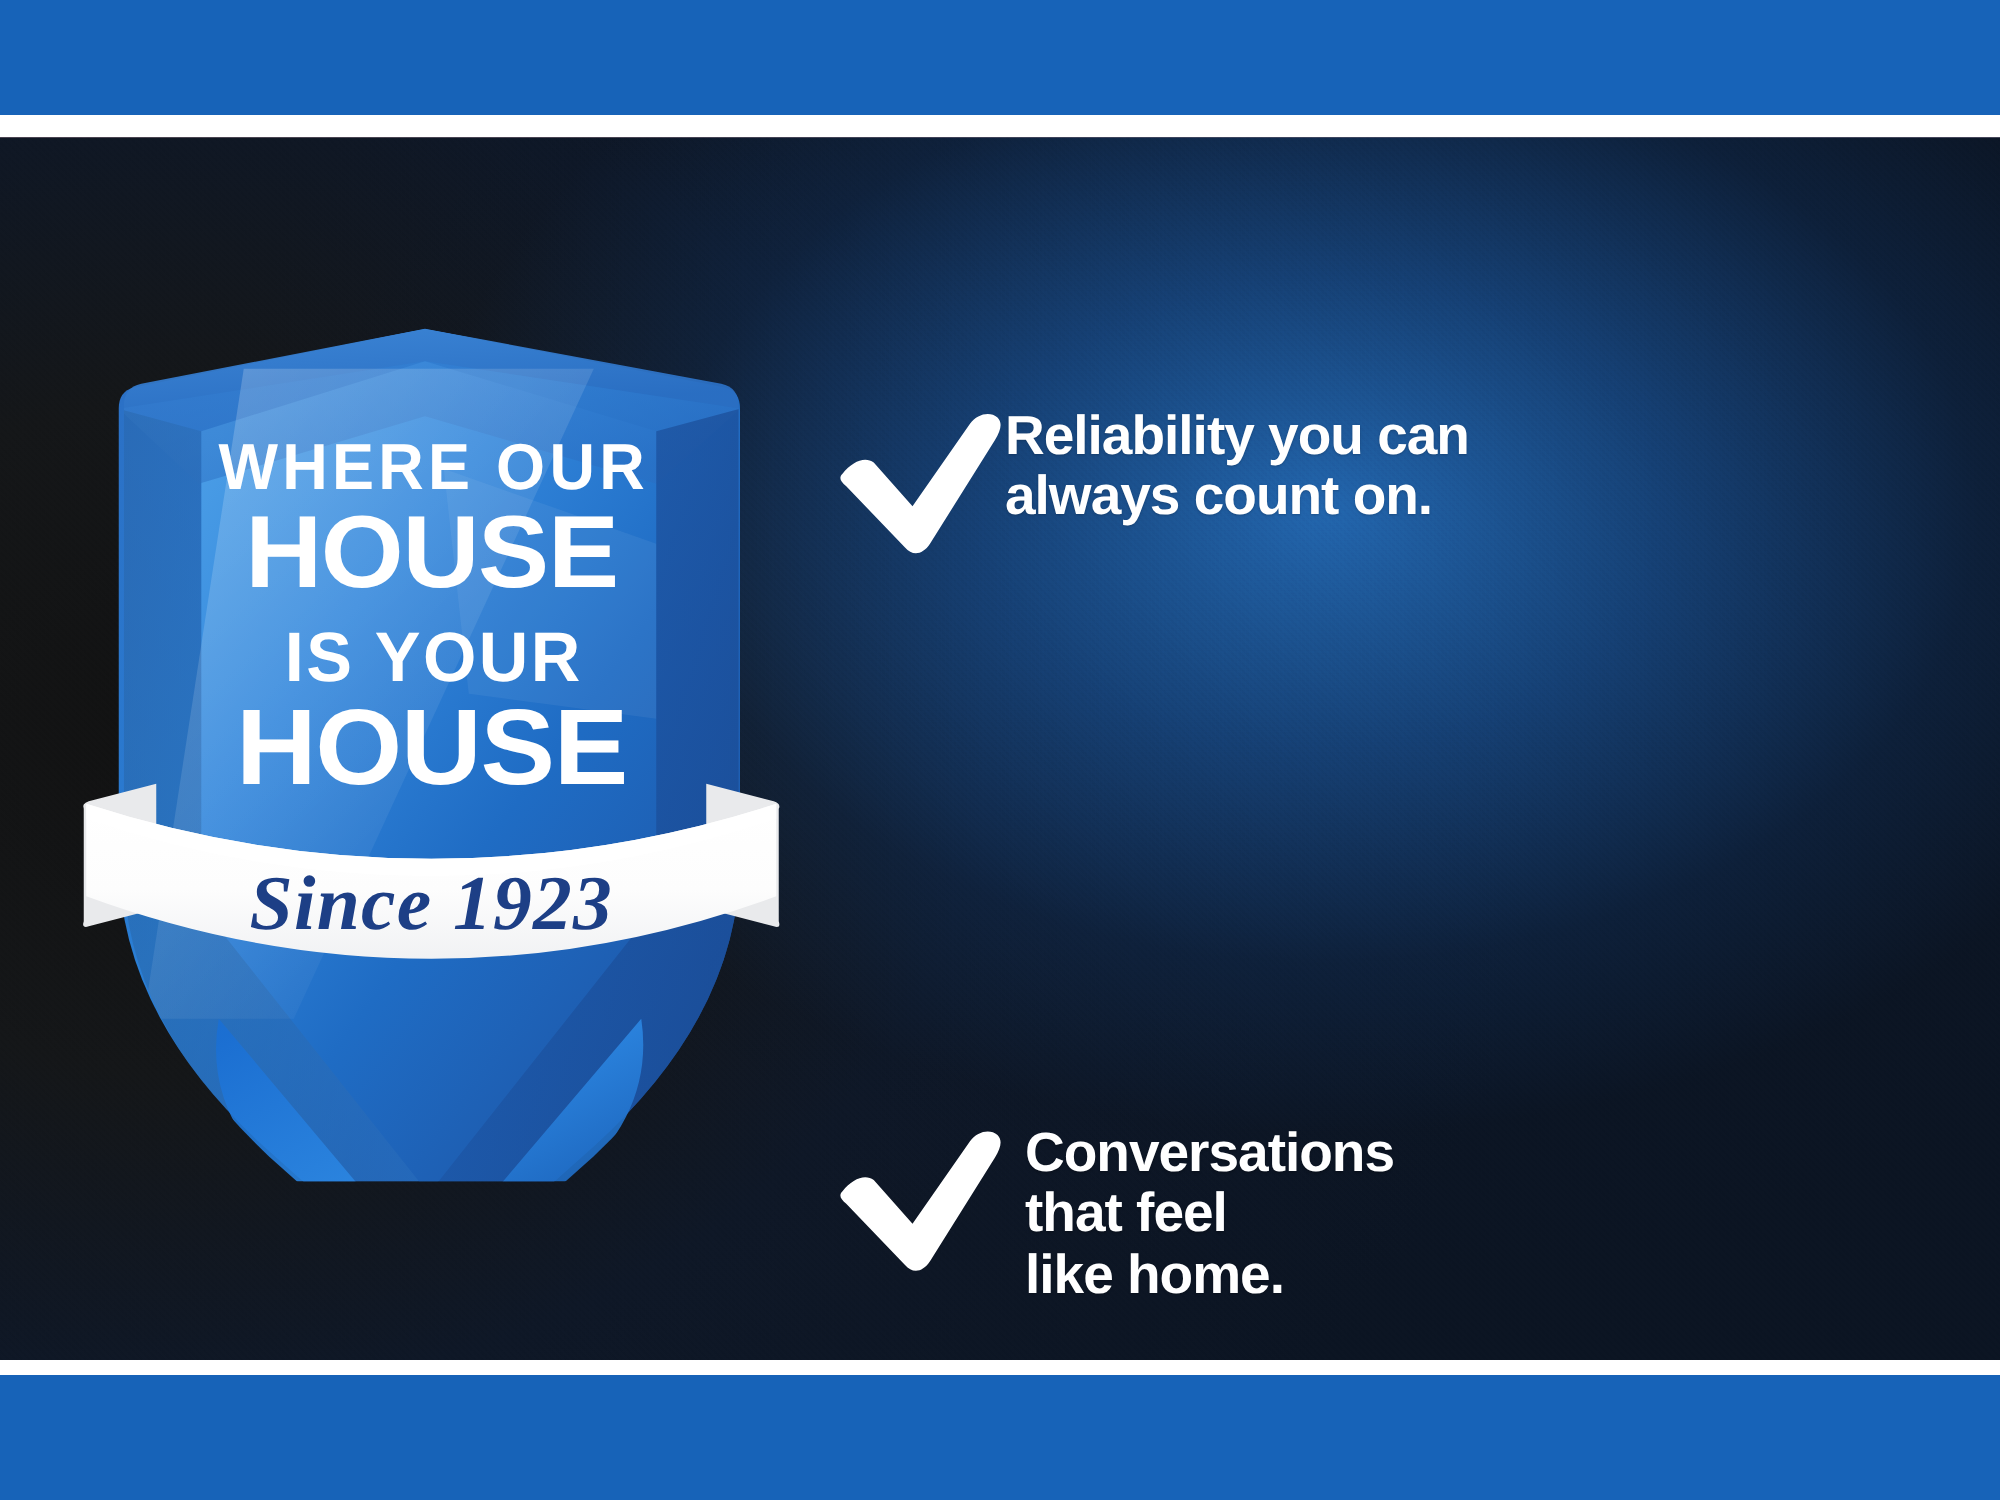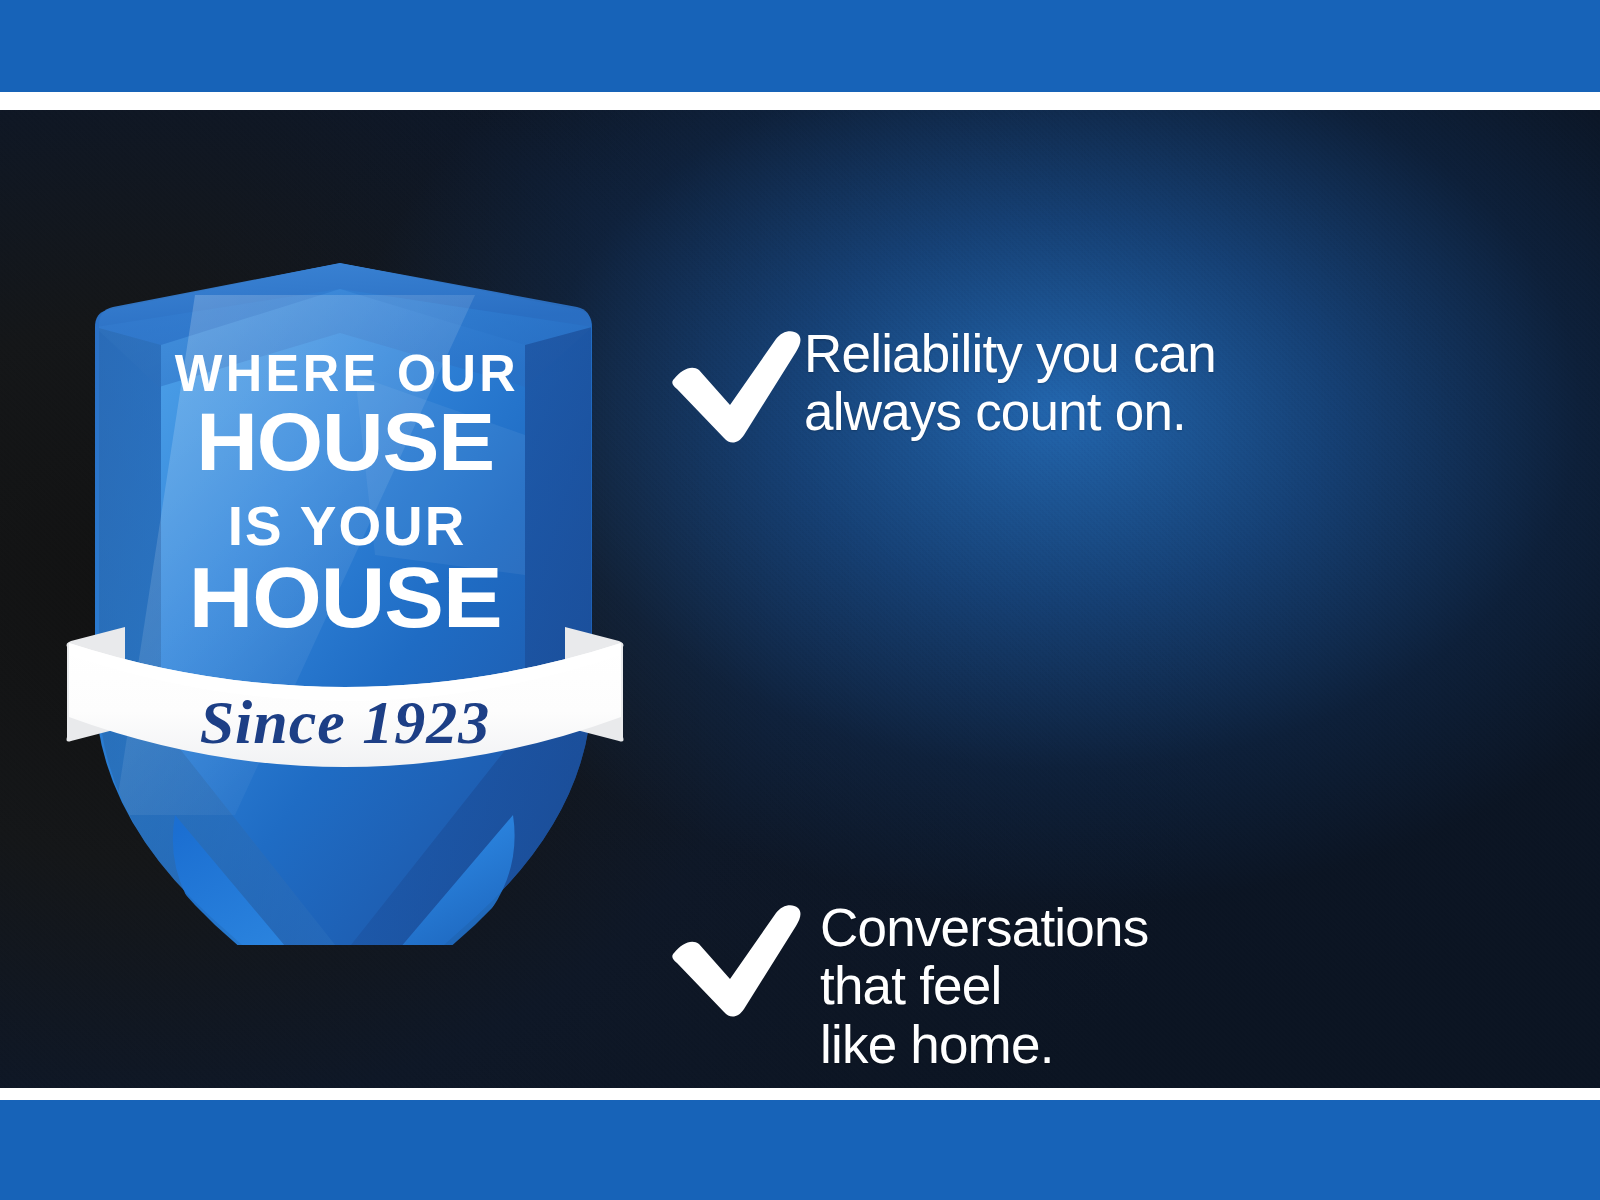--- a/index.html
+++ b/index.html
@@ -115,22 +115,22 @@
     width: 136px;
     height: 118px;
     margin-top: 4px;
   }
   .check svg { display: block; }
 
   .bullet-text {
     flex: 1 1 auto;
     color: #ffffff;
     font-family: "Liberation Sans", sans-serif;
-    font-weight: normal;
-    font-size: 53px;
+    font-weight: bold;
+    font-size: 44px;
     line-height: 1.10;
     letter-spacing: -0.8px;
     padding-top: 2px;
     white-space: pre-line;
     text-shadow: 0 1px 2px rgba(0,0,0,0.20);
   }
   .bullet-2 .bullet-text { padding-left: 18px; }
   .bullet-3 .bullet-text { padding-left: 16px; }
 </style>
 </head>

